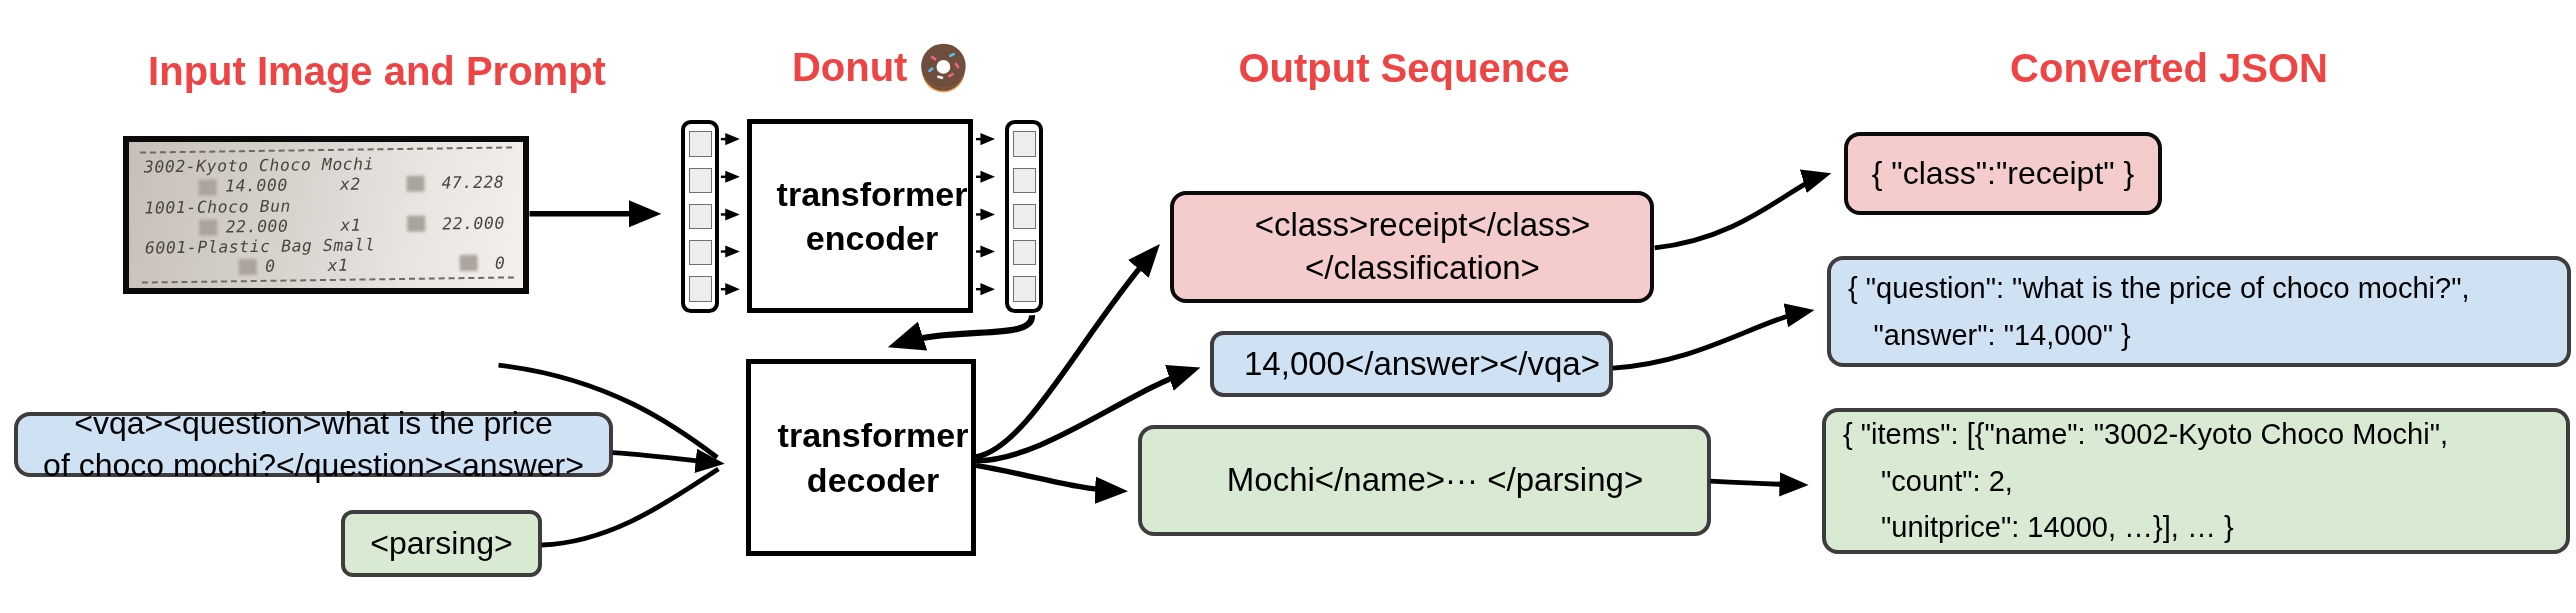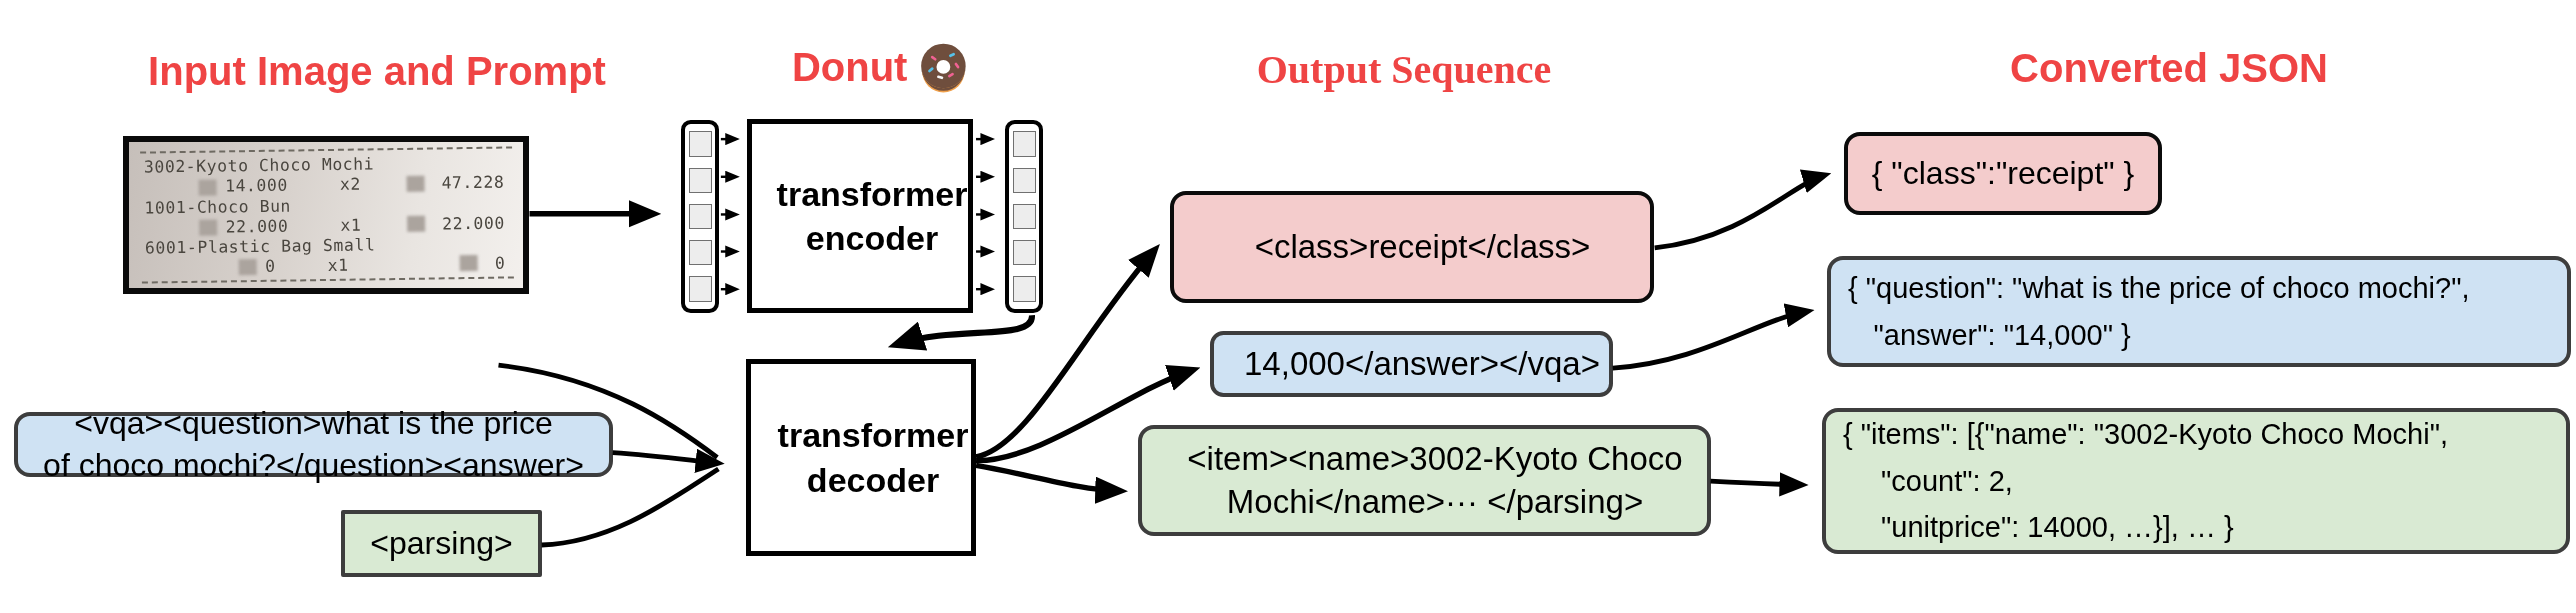--- a/index.html
+++ b/index.html
@@ -22,21 +22,21 @@
   .patchcol{position:absolute;box-sizing:border-box;width:38px;background:#fff;
             border:4.9px solid #000;border-radius:9.7px;display:flex;flex-direction:column;
             justify-content:space-between;align-items:center;padding:7.3px 0;}
   .patch{width:23px;height:25.5px;background:#ededed;border:1.8px solid #707070;box-sizing:border-box;}
   .tag52{font-size:32px;}
   .tag54{font-size:33px;padding-left:21px;}
   .json48{font-size:29px;line-height:1.6;align-items:flex-start;text-align:left;}
   
   #receipt{position:absolute;left:123px;top:136px;width:406px;height:158px;box-sizing:border-box;
            border:6px solid #0a0a0a;
-           background:linear-gradient(100deg,#c6bfba 0%,#d8d2cd 40%,#e9e5e1 72%,#f3f0ed 100%);}
+           background:linear-gradient(100deg,#c6bfba 0%,#d8d2cd 40%,#e9e5e1 72%,#f3f0ed 100%);font-style:italic;}
   #receipt .inner{position:absolute;left:12px;top:4.9px;right:9.7px;bottom:4.9px;
                   transform:rotate(-0.8deg);display:flex;flex-direction:column;
                   justify-content:space-between;
                   font-family:"DejaVu Sans Mono",monospace;font-size:16.4px;
                   color:#4a463f;letter-spacing:0.6px;white-space:nowrap;}
   .rdiv{border-top:2.4px dashed #6e6a62;height:0;margin:2.4px 0;}
   .rrow{display:flex;align-items:center;height:18px;}
   .rname{padding-left:3.6px;}
   .rprice .unit{margin-left:58px;}
   .rprice .qty{margin-left:52px;}
@@ -60,21 +60,21 @@
       <path d="M8,47 a42,42 0 0 0 84,0 a42,47 0 0 1 -84,0 z" fill="#6f4e3d"></path>
       <circle cx="50" cy="49" r="13" fill="#ffffff"></circle>
       <rect x="26" y="30" width="12" height="5" rx="2.5" fill="#f06292" transform="rotate(35 32 32)"></rect>
       <rect x="60" y="24" width="12" height="5" rx="2.5" fill="#56c1e8" transform="rotate(-25 66 26)"></rect>
       <rect x="70" y="44" width="12" height="5" rx="2.5" fill="#f06292" transform="rotate(55 76 46)"></rect>
       <rect x="20" y="52" width="12" height="5" rx="2.5" fill="#56c1e8" transform="rotate(-40 26 54)"></rect>
       <rect x="38" y="66" width="12" height="5" rx="2.5" fill="#f7f7f7" transform="rotate(15 44 68)"></rect>
       <rect x="58" y="62" width="12" height="5" rx="2.5" fill="#f06292" transform="rotate(-30 64 64)"></rect>
     </svg>
   </div>
-  <div class="heading" style="left:1404px;top:46px;font-family:Liberation Serif, serif;">
+  <div class="heading" style="left:1404px;top:46px;">
     <span>Output Sequence</span>
   </div>
   <div class="heading" style="left:2169px;top:46px;">
     <span>Converted JSON</span>
   </div>
 
   <div id="receipt">
     <div class="inner">
       <div class="rdiv"></div>
       <div class="rrow rname">
@@ -135,32 +135,32 @@
   </div>
   <div class="block" style="left:746px;top:359px;width:230px;height:197px;">
     <span>transformer</span>
     <span>decoder</span>
   </div>
 
   <div class="box rounded blue b-dark tag52" style="left:14px;top:412px;width:599px;height:65px;">
     <span>&lt;vqa&gt;&lt;question&gt;what is the price</span>
     <span>of choco mochi?&lt;/question&gt;&lt;answer&gt;</span>
   </div>
-  <div class="box rounded green b-dark tag52" style="left:341px;top:510px;width:201px;height:67px;border-radius:2px;">
+  <div class="box rounded green b-dark tag52" style="left:341px;top:510px;width:201px;height:67px;border-radius:12px;">
     <span>&lt;parsing&gt;</span>
   </div>
 
   <div class="box rounded pink b-black tag54" style="left:1170px;top:191px;width:484px;height:112px;">
     <span>&lt;class&gt;receipt&lt;/class&gt;</span>
+    <span>&lt;/classification&gt;</span>
   </div>
   <div class="box rounded blue b-dark tag54" style="left:1210px;top:331px;width:403px;height:66px;border-radius:13.4px;">
     <span>14,000&lt;/answer&gt;&lt;/vqa&gt;</span>
   </div>
   <div class="box rounded green b-dark tag54" style="left:1138px;top:425px;width:573px;height:111px;">
-    <span>&lt;item&gt;&lt;name&gt;3002-Kyoto Choco</span>
     <span>Mochi&lt;/name&gt;··· &lt;/parsing&gt;</span>
   </div>
 
   <div class="box rounded pink b-black tag52" style="left:1844px;top:132px;width:318px;height:83px;">
     <span>{ "class":"receipt" }</span>
   </div>
   <div class="box rounded blue b-dark json48" style="left:1827px;top:256px;width:744px;height:111px;padding:3.6px 17px;justify-content:center;">
     <span>{ "question": "what is the price of choco mochi?",</span>
     <span style="padding-left:25.5px;">"answer": "14,000" }</span>
   </div>

